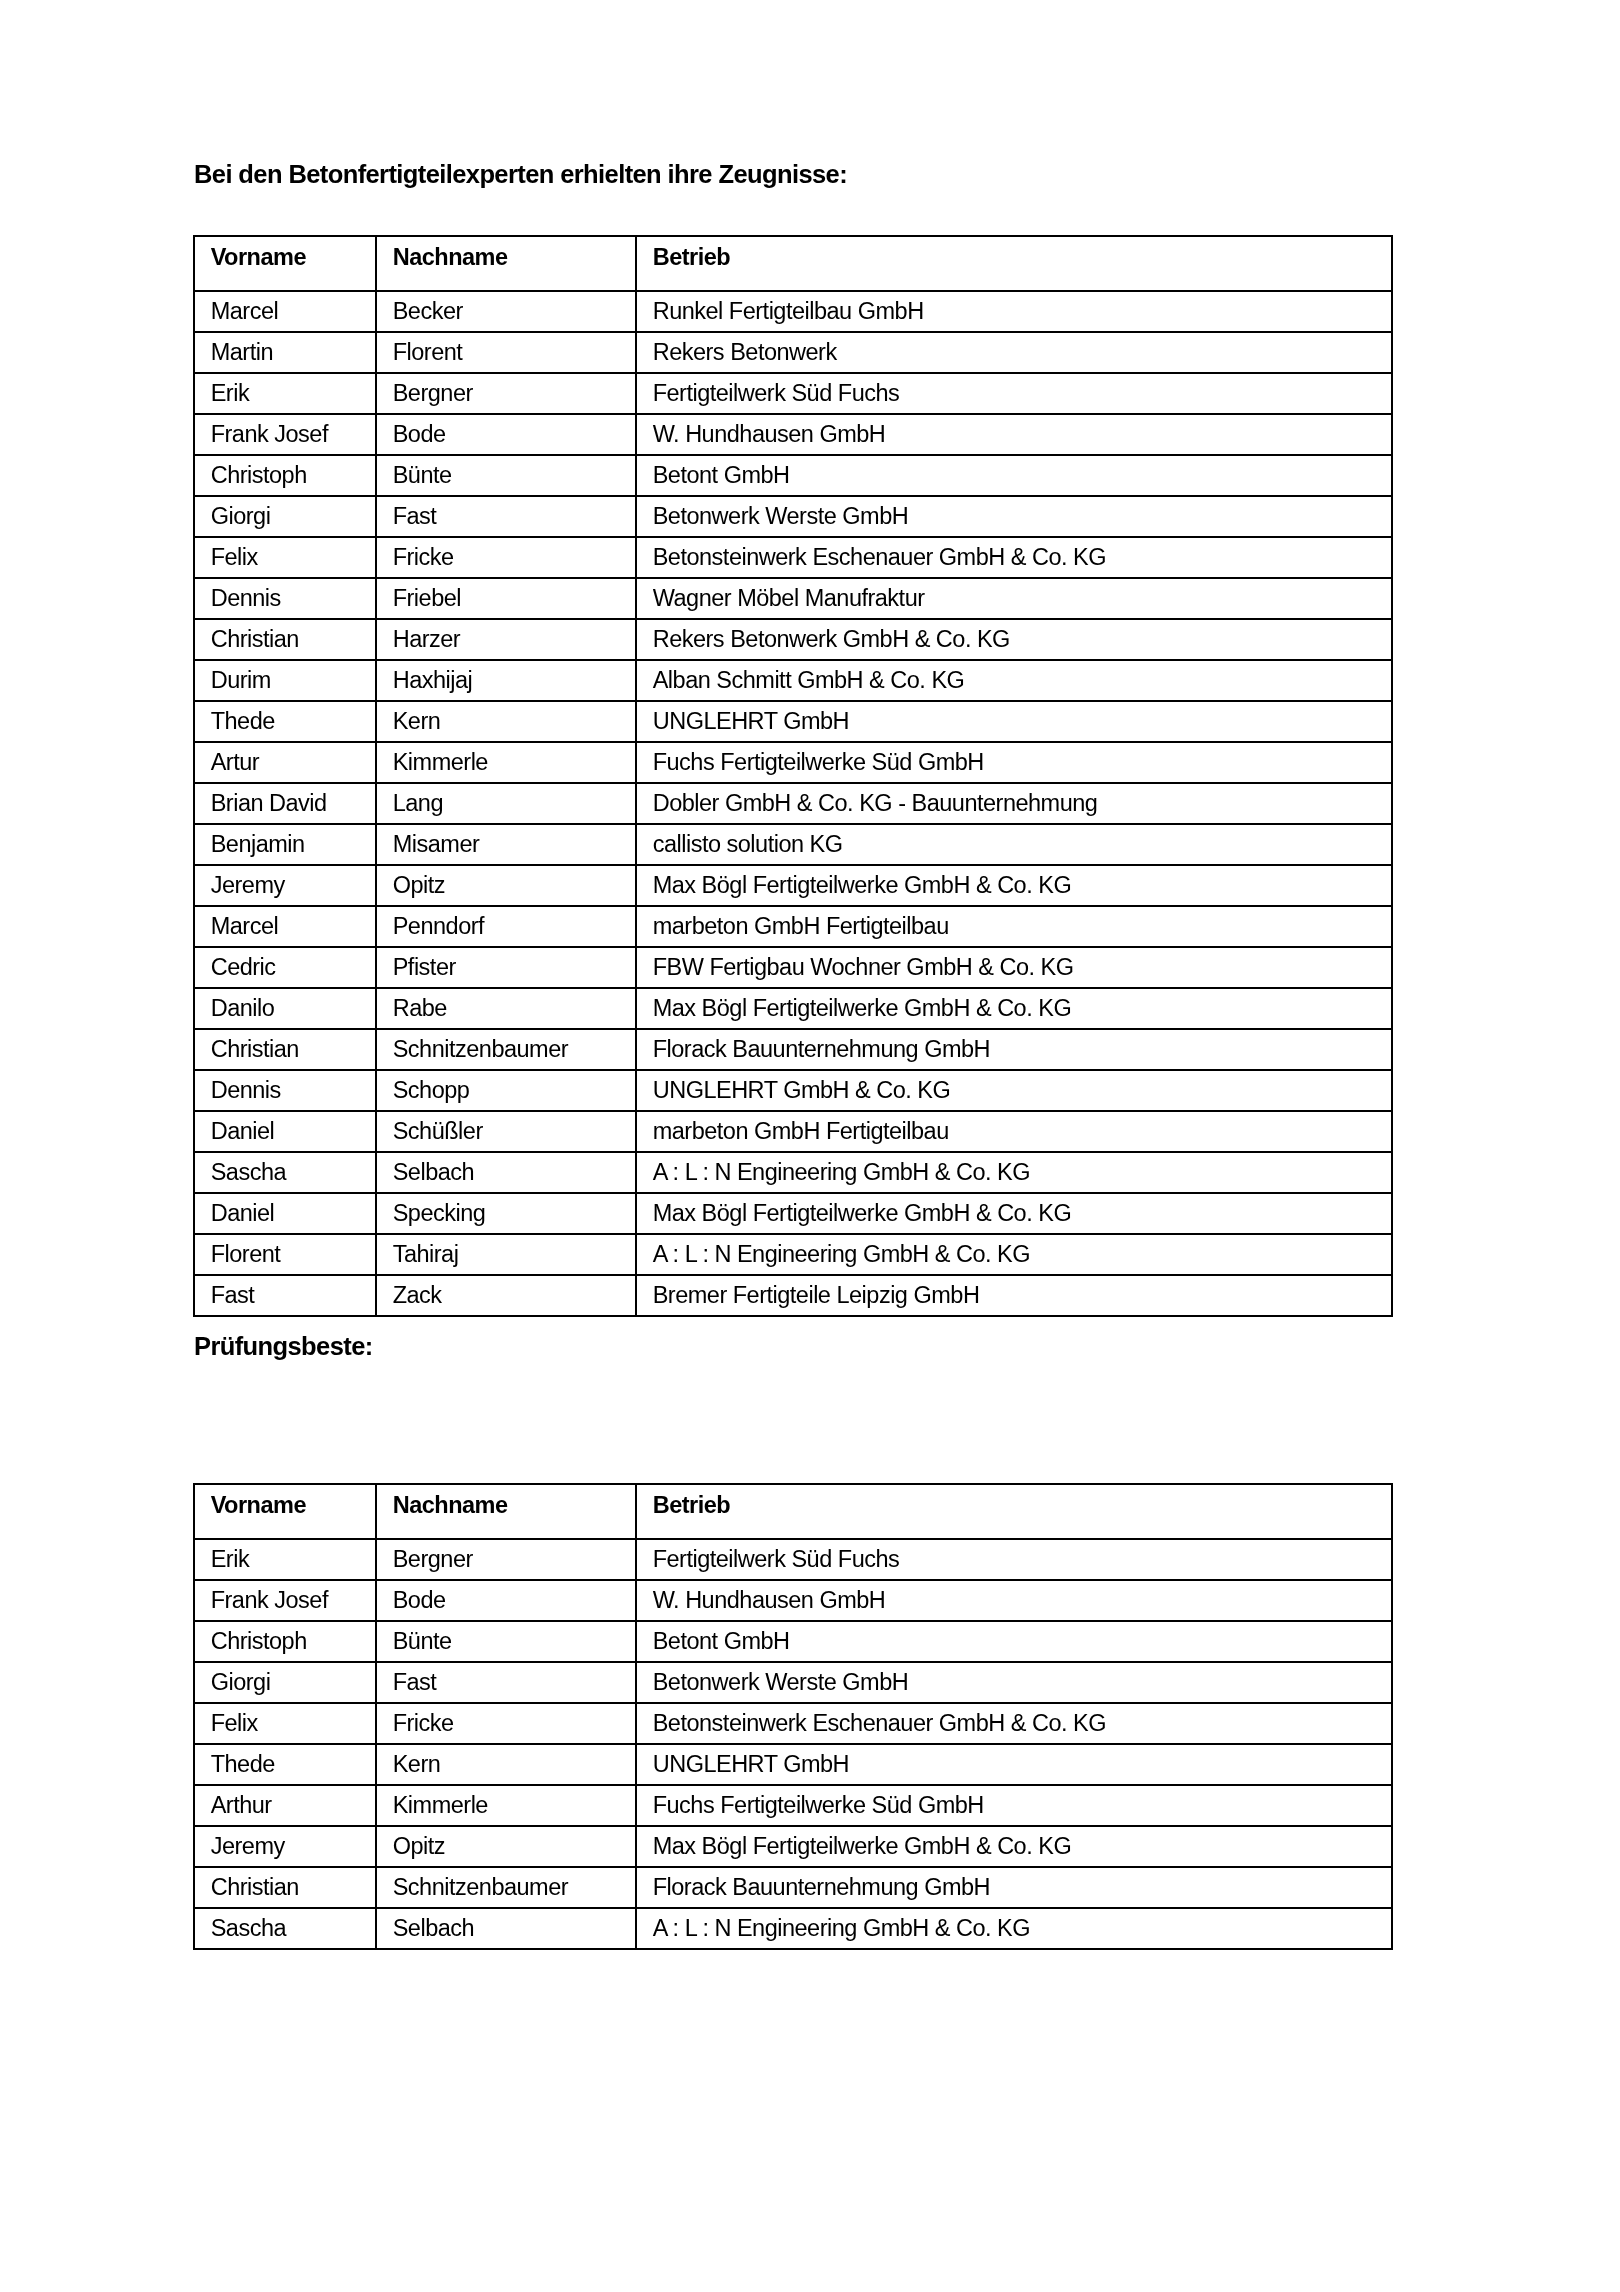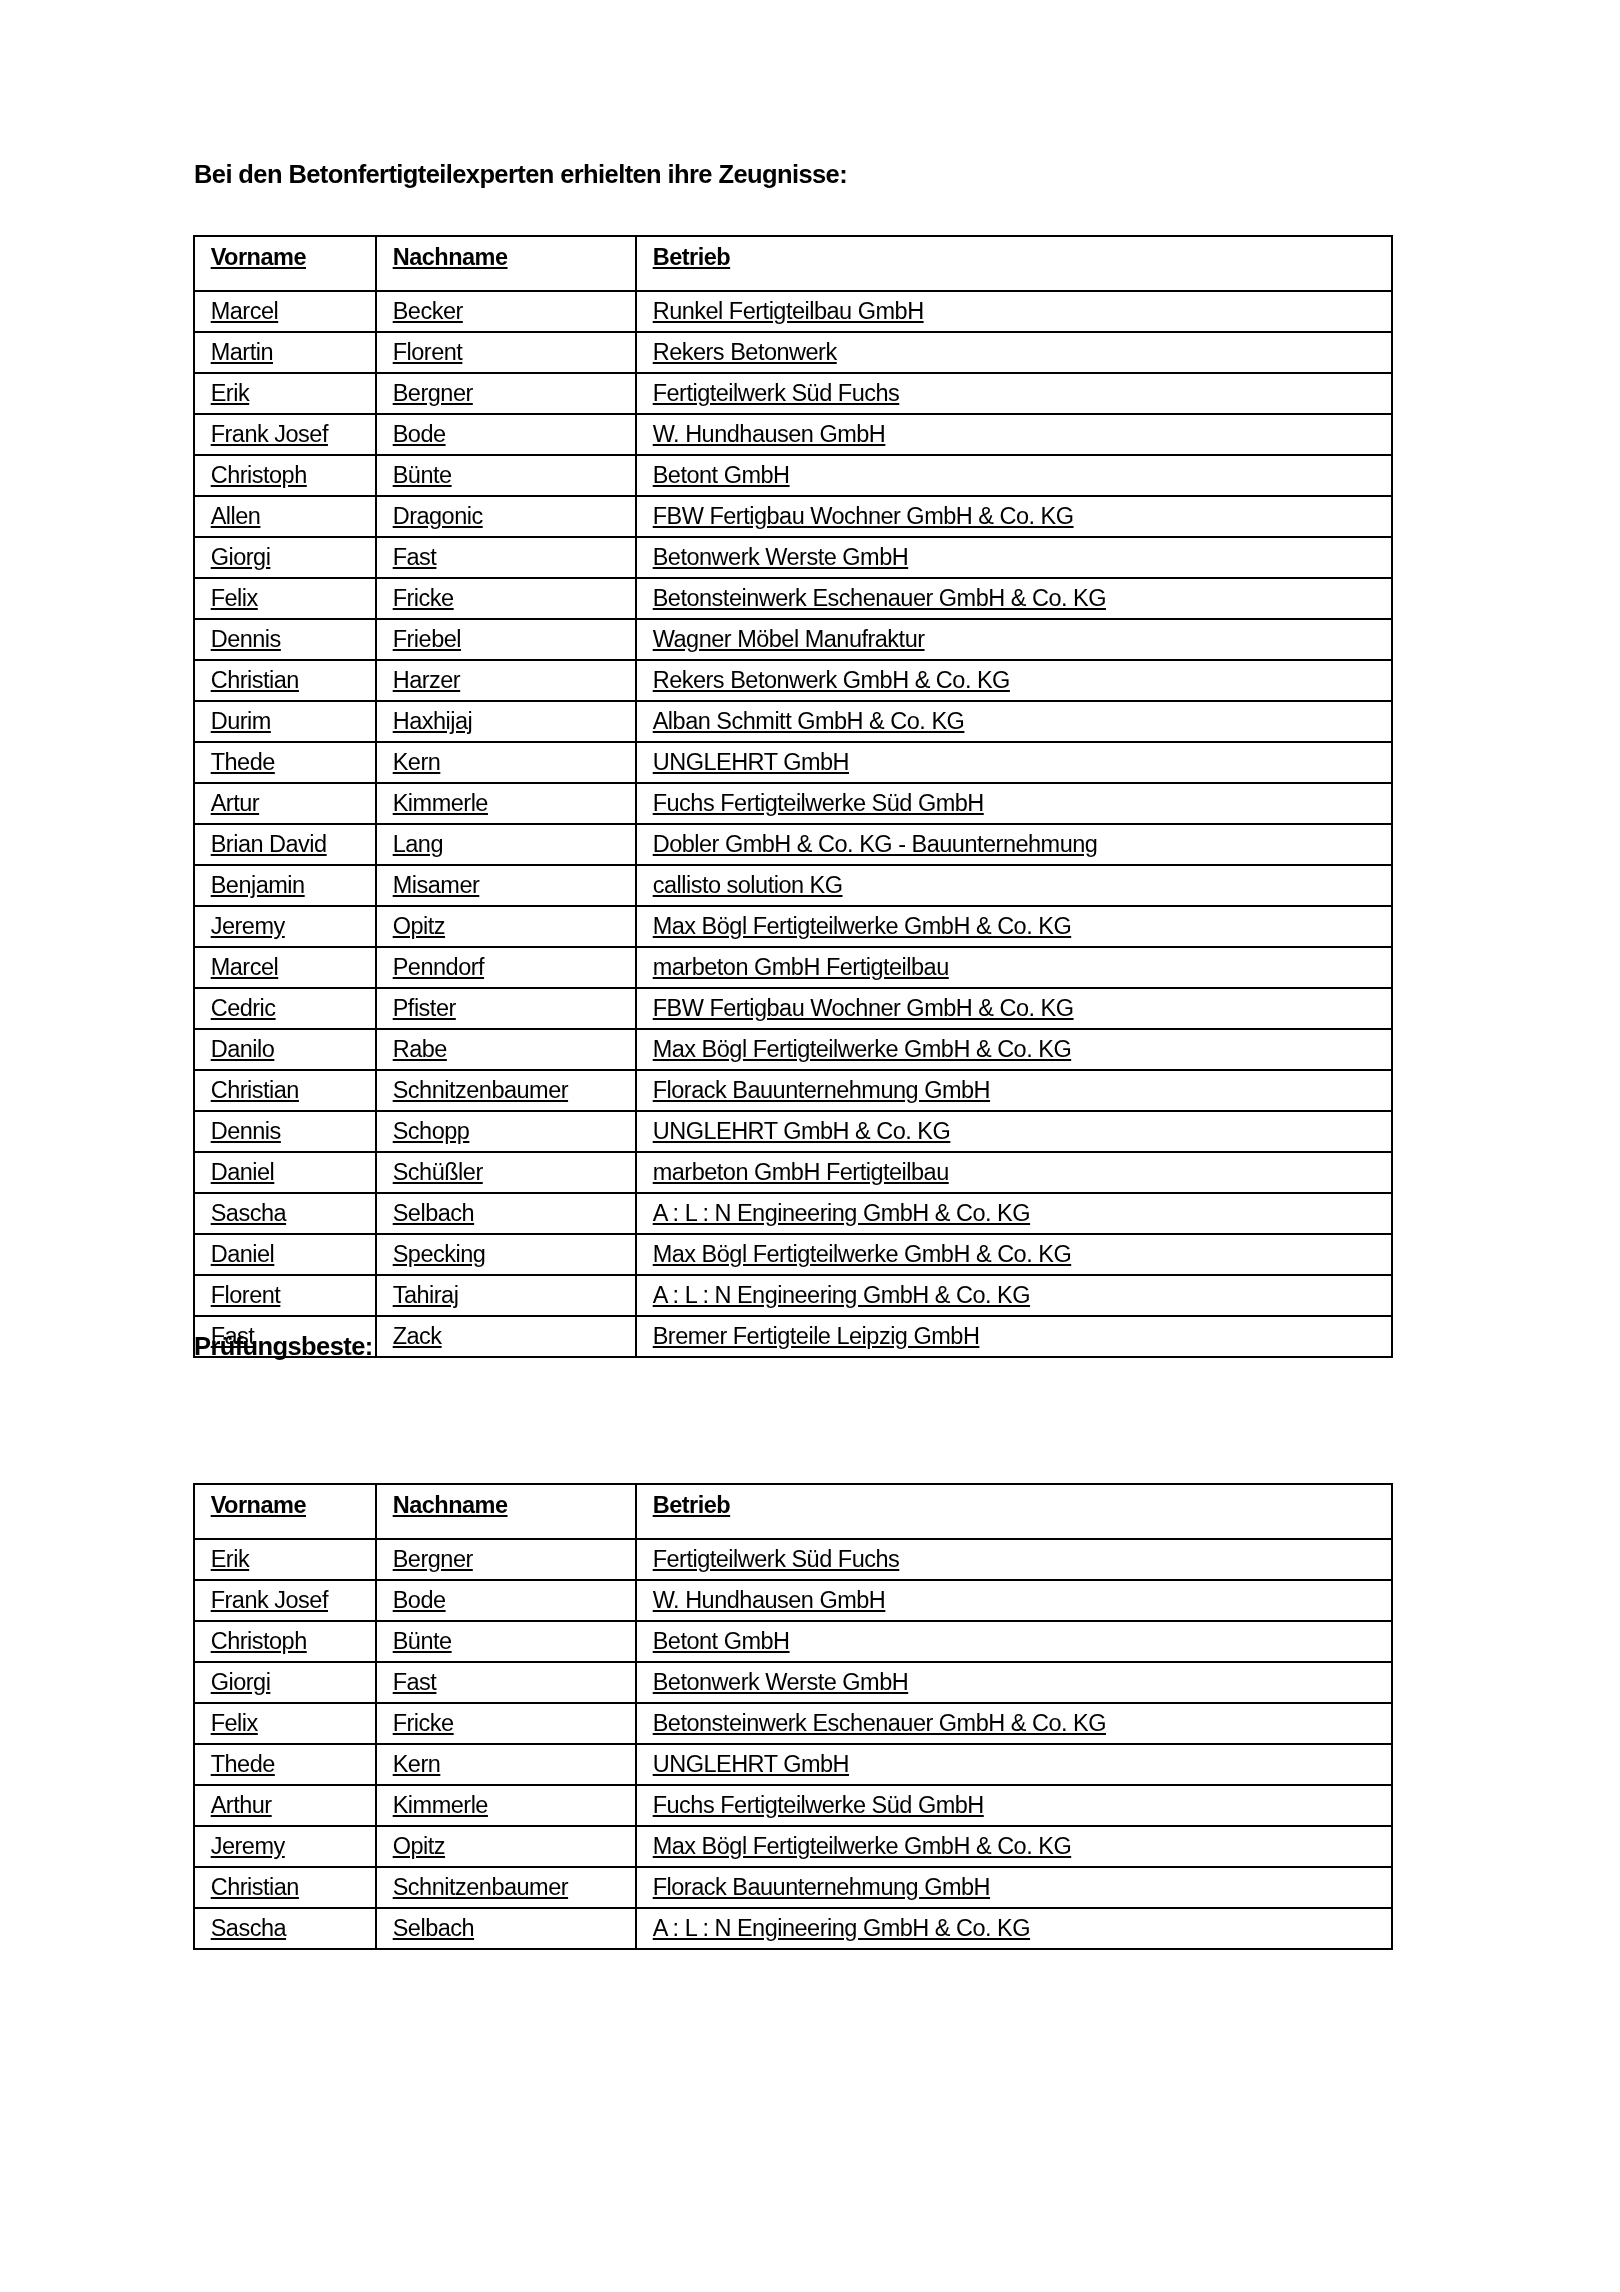--- a/index.html
+++ b/index.html
@@ -34,21 +34,20 @@
     }
     #heading-1 { top: 160px; }
     #heading-2 { top: 1332px; }
 
     table.doc-table {
       position: absolute;
       left: 193px;
       width: 1198px;
       border-collapse: collapse;
       table-layout: fixed;
-      text-decoration: underline;
     }
     #table-1 { top: 235px; }
     #table-2 { top: 1483px; }
 
     table.doc-table col.c1 { width: 182px; }
     table.doc-table col.c2 { width: 260px; }
     table.doc-table col.c3 { width: 756px; }
 
     table.doc-table th,
     table.doc-table td {
@@ -115,25 +114,20 @@
           <td>Frank Josef</td>
           <td>Bode</td>
           <td>W. Hundhausen GmbH</td>
         </tr>
         <tr>
           <td>Christoph</td>
           <td>Bünte</td>
           <td>Betont GmbH</td>
         </tr>
         <tr>
-          <td>Allen</td>
-          <td>Dragonic</td>
-          <td>FBW Fertigbau Wochner GmbH &amp; Co. KG</td>
-        </tr>
-        <tr>
           <td>Giorgi</td>
           <td>Fast</td>
           <td>Betonwerk Werste GmbH</td>
         </tr>
         <tr>
           <td>Felix</td>
           <td>Fricke</td>
           <td>Betonsteinwerk Eschenauer GmbH &amp; Co. KG</td>
         </tr>
         <tr>

